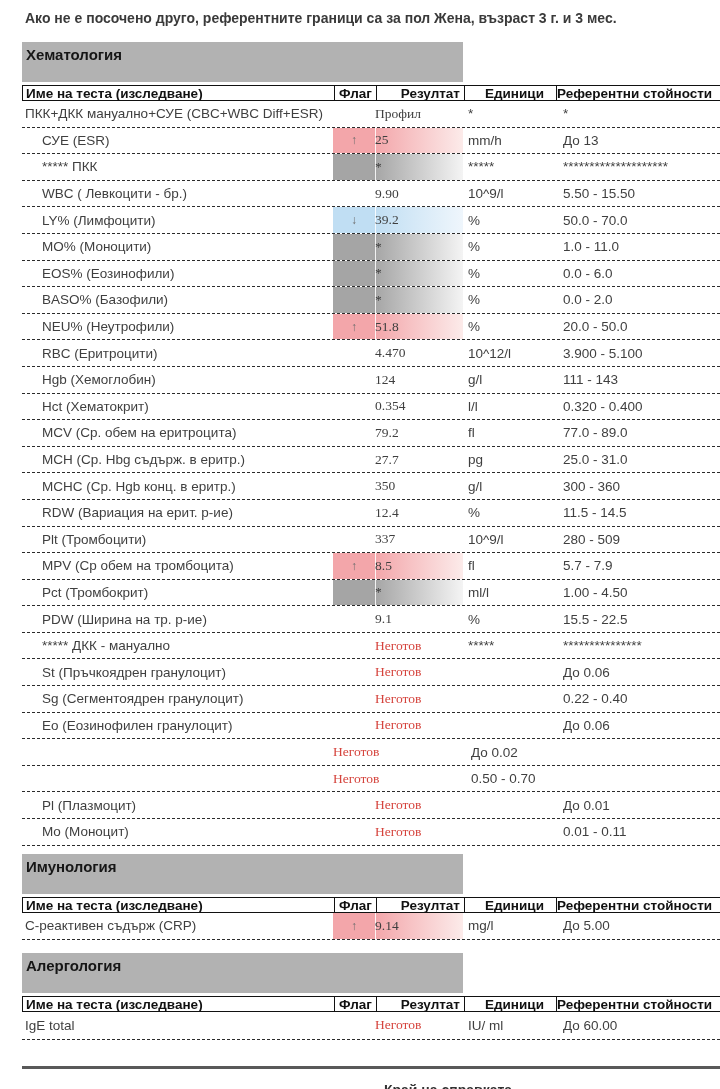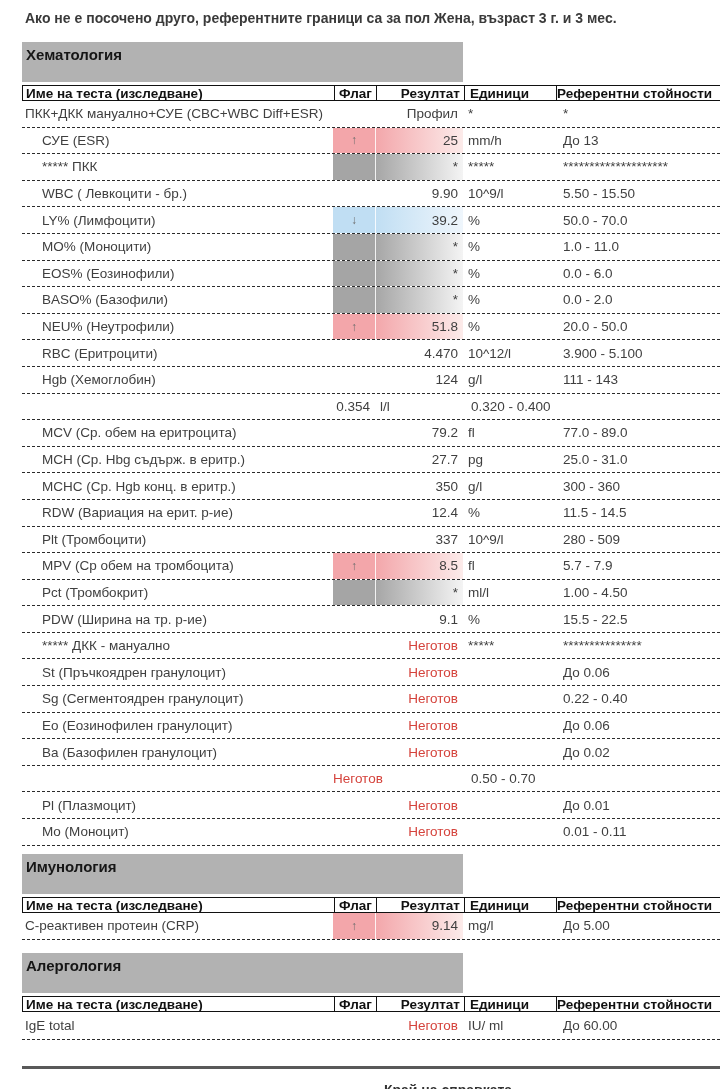--- a/index.html
+++ b/index.html
@@ -33,38 +33,38 @@
     align-items:center;
     border-top:1.5px solid #111;border-bottom:1.5px solid #111;border-left:1.5px solid #111;
     font-size:13.5px;font-weight:bold;color:#111;
     box-sizing:border-box;
   }
   .thead .hc{height:100%;display:flex;align-items:center;box-sizing:border-box;}
   .thead .hc+.hc{border-left:1.5px solid #111;}
   .hc-name{padding-left:3px;}
   .hc-flag{justify-content:center;}
   .hc-result{justify-content:flex-end;padding-right:4px;}
-  .hc-units{padding-left:5px;}
+  .hc-units{padding-left:20px;}
   .hc-ref{padding-left:0;}
 
   .trow{
     position:relative;height:26.6px;
     display:grid;grid-template-columns:311px 42px 88px 92px 165px;
     align-items:center;
     border-bottom:1px dashed #2b2b2b;
     font-size:13.5px;color:#3f3f3f;
     box-sizing:border-box;
   }
   .sec-immu .trow,.sec-alle .trow{height:27.5px;}
 
   .cell{position:relative;z-index:1;}
   .c-name{padding-left:3px;white-space:nowrap;overflow:hidden;}
   .c-name.indent{padding-left:20px;}
   .c-flag{text-align:center;font-size:12px;color:#6d6d6d;}
-  .c-result{text-align:right;padding-right:5px;white-space:nowrap;}
+  .c-result{text-align:left;padding-right:5px;white-space:nowrap;font-family:Liberation Serif, serif;}
   .c-units{padding-left:5px;white-space:nowrap;}
   .c-ref{padding-left:8px;white-space:nowrap;overflow:hidden;}
   .red{color:var(--red-text,#d5433c);}
 
   .band{
     position:absolute;left:311px;width:130px;top:0;bottom:0;z-index:0;
   }
   .band::after{
     content:"";position:absolute;left:42px;top:0;bottom:0;width:1px;
     background:rgba(255,255,255,0.85);
@@ -175,20 +175,21 @@
           <div class="cell c-ref">3.900 - 5.100</div>
         </div>
         <div class="trow">
           <div class="cell c-name indent">Hgb (Хемоглобин)</div>
           <div class="cell c-flag"></div>
           <div class="cell c-result">124</div>
           <div class="cell c-units">g/l</div>
           <div class="cell c-ref">111 - 143</div>
         </div>
         <div class="trow">
+          <div class="cell c-name indent">Hct (Хематокрит)</div>
           <div class="cell c-flag"></div>
           <div class="cell c-result">0.354</div>
           <div class="cell c-units">l/l</div>
           <div class="cell c-ref">0.320 - 0.400</div>
         </div>
         <div class="trow">
           <div class="cell c-name indent">MCV (Ср. обем на еритроцита)</div>
           <div class="cell c-flag"></div>
           <div class="cell c-result">79.2</div>
           <div class="cell c-units">fl</div>
@@ -267,21 +268,20 @@
           <div class="cell c-ref">0.22 - 0.40</div>
         </div>
         <div class="trow">
           <div class="cell c-name indent">Eo (Еозинофилен гранулоцит)</div>
           <div class="cell c-flag"></div>
           <div class="cell c-result red">Неготов</div>
           <div class="cell c-units"></div>
           <div class="cell c-ref">До 0.06</div>
         </div>
         <div class="trow">
-          <div class="cell c-name indent">Ba (Базофилен гранулоцит)</div>
           <div class="cell c-flag"></div>
           <div class="cell c-result red">Неготов</div>
           <div class="cell c-units"></div>
           <div class="cell c-ref">До 0.02</div>
         </div>
         <div class="trow">
           <div class="cell c-flag"></div>
           <div class="cell c-result red">Неготов</div>
           <div class="cell c-units"></div>
           <div class="cell c-ref">0.50 - 0.70</div>
@@ -305,21 +305,21 @@
         <div class="section-title">Имунология</div>
         <div class="thead">
           <div class="hc hc-name">Име на теста (изследване)</div>
           <div class="hc hc-flag">Флаг</div>
           <div class="hc hc-result">Резултат</div>
           <div class="hc hc-units">Единици</div>
           <div class="hc hc-ref">Референтни стойности</div>
         </div>
         <div class="trow">
           <div class="band band-up"></div>
-          <div class="cell c-name">С-реактивен протеин (CRP)</div>
+          <div class="cell c-name">С-реактивен съдърж (CRP)</div>
           <div class="cell c-flag">↑</div>
           <div class="cell c-result">9.14</div>
           <div class="cell c-units">mg/l</div>
           <div class="cell c-ref">До 5.00</div>
         </div>
       </div>
       <div class="section sec-alle">
         <div class="section-title">Алергология</div>
         <div class="thead">
           <div class="hc hc-name">Име на теста (изследване)</div>

